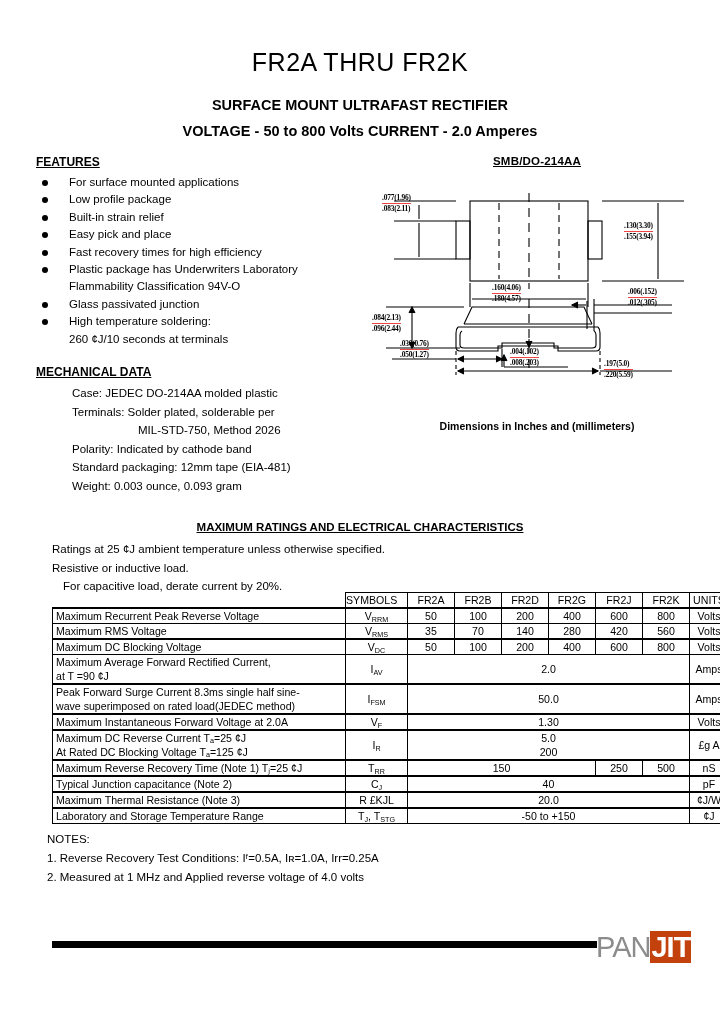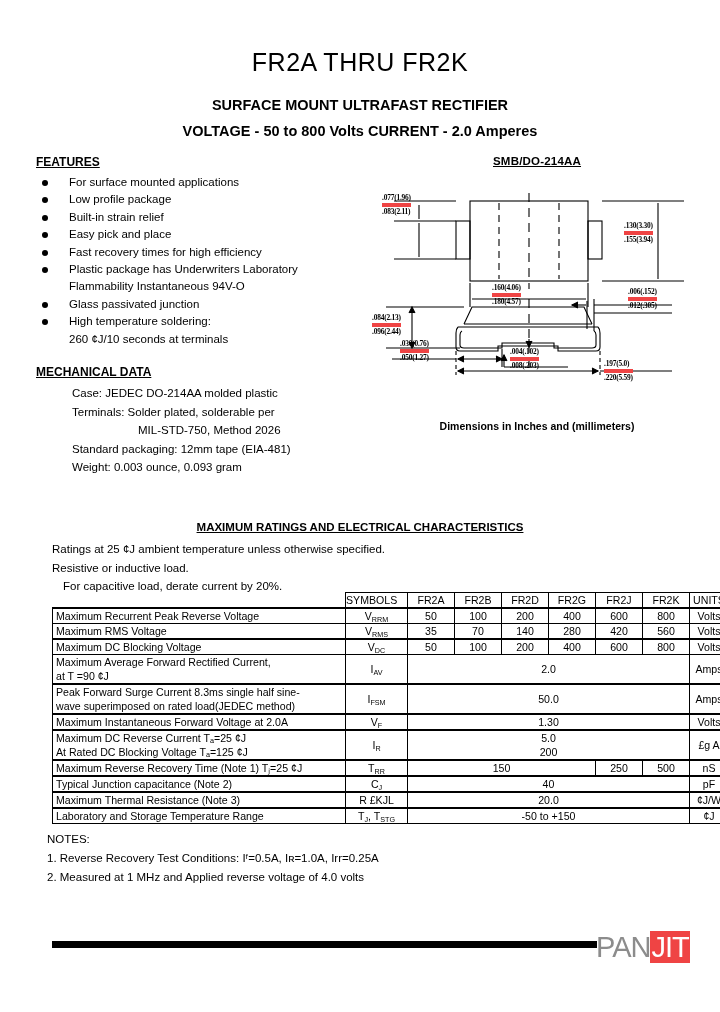--- a/index.html
+++ b/index.html
@@ -24,21 +24,21 @@
 
   .mech{margin-top:17px;}
   .mech .line{font-size:11.5px;line-height:18.6px;white-space:nowrap;margin-left:36px;}
   .mech .indent{padding-left:66px;}
 
   
   .pkg-title{text-align:center;font-size:11.5px;font-weight:bold;text-decoration:underline;letter-spacing:.2px;}
   .dimcap{text-align:center;font-size:10.5px;font-weight:bold;margin-top:6px;}
   .draw{position:relative;width:330px;height:235px;margin-top:12px;}
   .dimtxt{position:absolute;font-size:7.4px;font-weight:bold;font-family:"Liberation Serif",serif;letter-spacing:-.2px;white-space:nowrap;}
-  .dimtxt .top{border-bottom:4px solid #ef4444;padding-bottom:.5px;}
+  .dimtxt .top{border-bottom:1px solid #ef4444;padding-bottom:.5px;}
 
   
   .ratings-head{position:absolute;left:0;top:521px;width:720px;text-align:center;font-size:11.5px;font-weight:bold;text-decoration:underline;}
   .rnote{position:absolute;left:52px;font-size:11.5px;white-space:nowrap;}
 
   
   table.spec{position:absolute;left:52px;top:592px;width:676px;border-collapse:collapse;table-layout:fixed;}
   table.spec td,table.spec th{border:1px solid #000;font-size:10.6px;padding:0;height:14px;vertical-align:middle;font-weight:normal;}
   table.spec .desc{text-align:left;padding-left:3px;white-space:nowrap;}
   table.spec .ctr{text-align:center;}
@@ -51,21 +51,21 @@
 
   
   .notes{position:absolute;left:47px;top:833px;font-size:11.5px;}
   .notes .nh{font-weight:normal;}
   .notes .nl{margin-top:7px;padding-left:30px;text-indent:-30px;white-space:nowrap;}
 
   
   .footrule{position:absolute;left:52px;top:941px;width:545px;height:7px;background:#000;}
   .logo{position:absolute;left:596px;top:931px;font-size:29px;letter-spacing:-1px;font-family:"Liberation Sans",sans-serif;}
   .logo .pan{color:#8c8c8c;}
-  .logo .jit{color:#fff;background:#ef4444;padding:0 1px;}
+  .logo .jit{color:#fff;background:#c2410c;padding:0 1px;font-weight:bold;}
 </style>
 </head>
 <body>
 
 <div class="page">
 
   <div class="doc-title">FR2A THRU FR2K</div>
   <div class="sub1">SURFACE MOUNT ULTRAFAST RECTIFIER</div>
   <div class="sub2">VOLTAGE - 50 to 800 Volts    CURRENT - 2.0 Amperes</div>
 
@@ -73,32 +73,33 @@
 
     <div class="leftcol">
       <div class="sec-head">FEATURES</div>
       <ul class="feat" id="features-list">
           <li class="bullet">For surface mounted applications</li>
           <li class="bullet">Low profile package</li>
           <li class="bullet">Built-in strain relief</li>
           <li class="bullet">Easy pick and place</li>
           <li class="bullet">Fast recovery times for high efficiency</li>
           <li class="bullet">Plastic package has Underwriters Laboratory</li>
-          <li class="cont">Flammability Instantaneous 94V-O</li>
+          <li class="cont">Flammability Classification 94V-O</li>
           <li class="bullet">Glass passivated junction</li>
           <li class="bullet">High temperature soldering:</li>
           <li class="cont">260 ¢J/10 seconds at terminals</li>
         </ul>
 
       <div class="mech">
         <div class="sec-head">MECHANICAL DATA</div>
         <div id="mech-lines">
             <div class="line">Case: JEDEC DO-214AA molded plastic</div>
             <div class="line">Terminals: Solder plated, solderable per</div>
             <div class="line indent">MIL-STD-750, Method 2026</div>
+            <div class="line">Polarity: Indicated by cathode band</div>
             <div class="line">Standard packaging: 12mm tape (EIA-481)</div>
             <div class="line">Weight: 0.003 ounce, 0.093 gram</div>
           </div>
       </div>
     </div>
 
     <div class="rightcol">
       <div class="pkg-title">SMB/DO-214AA</div>
 
       <div class="draw">

